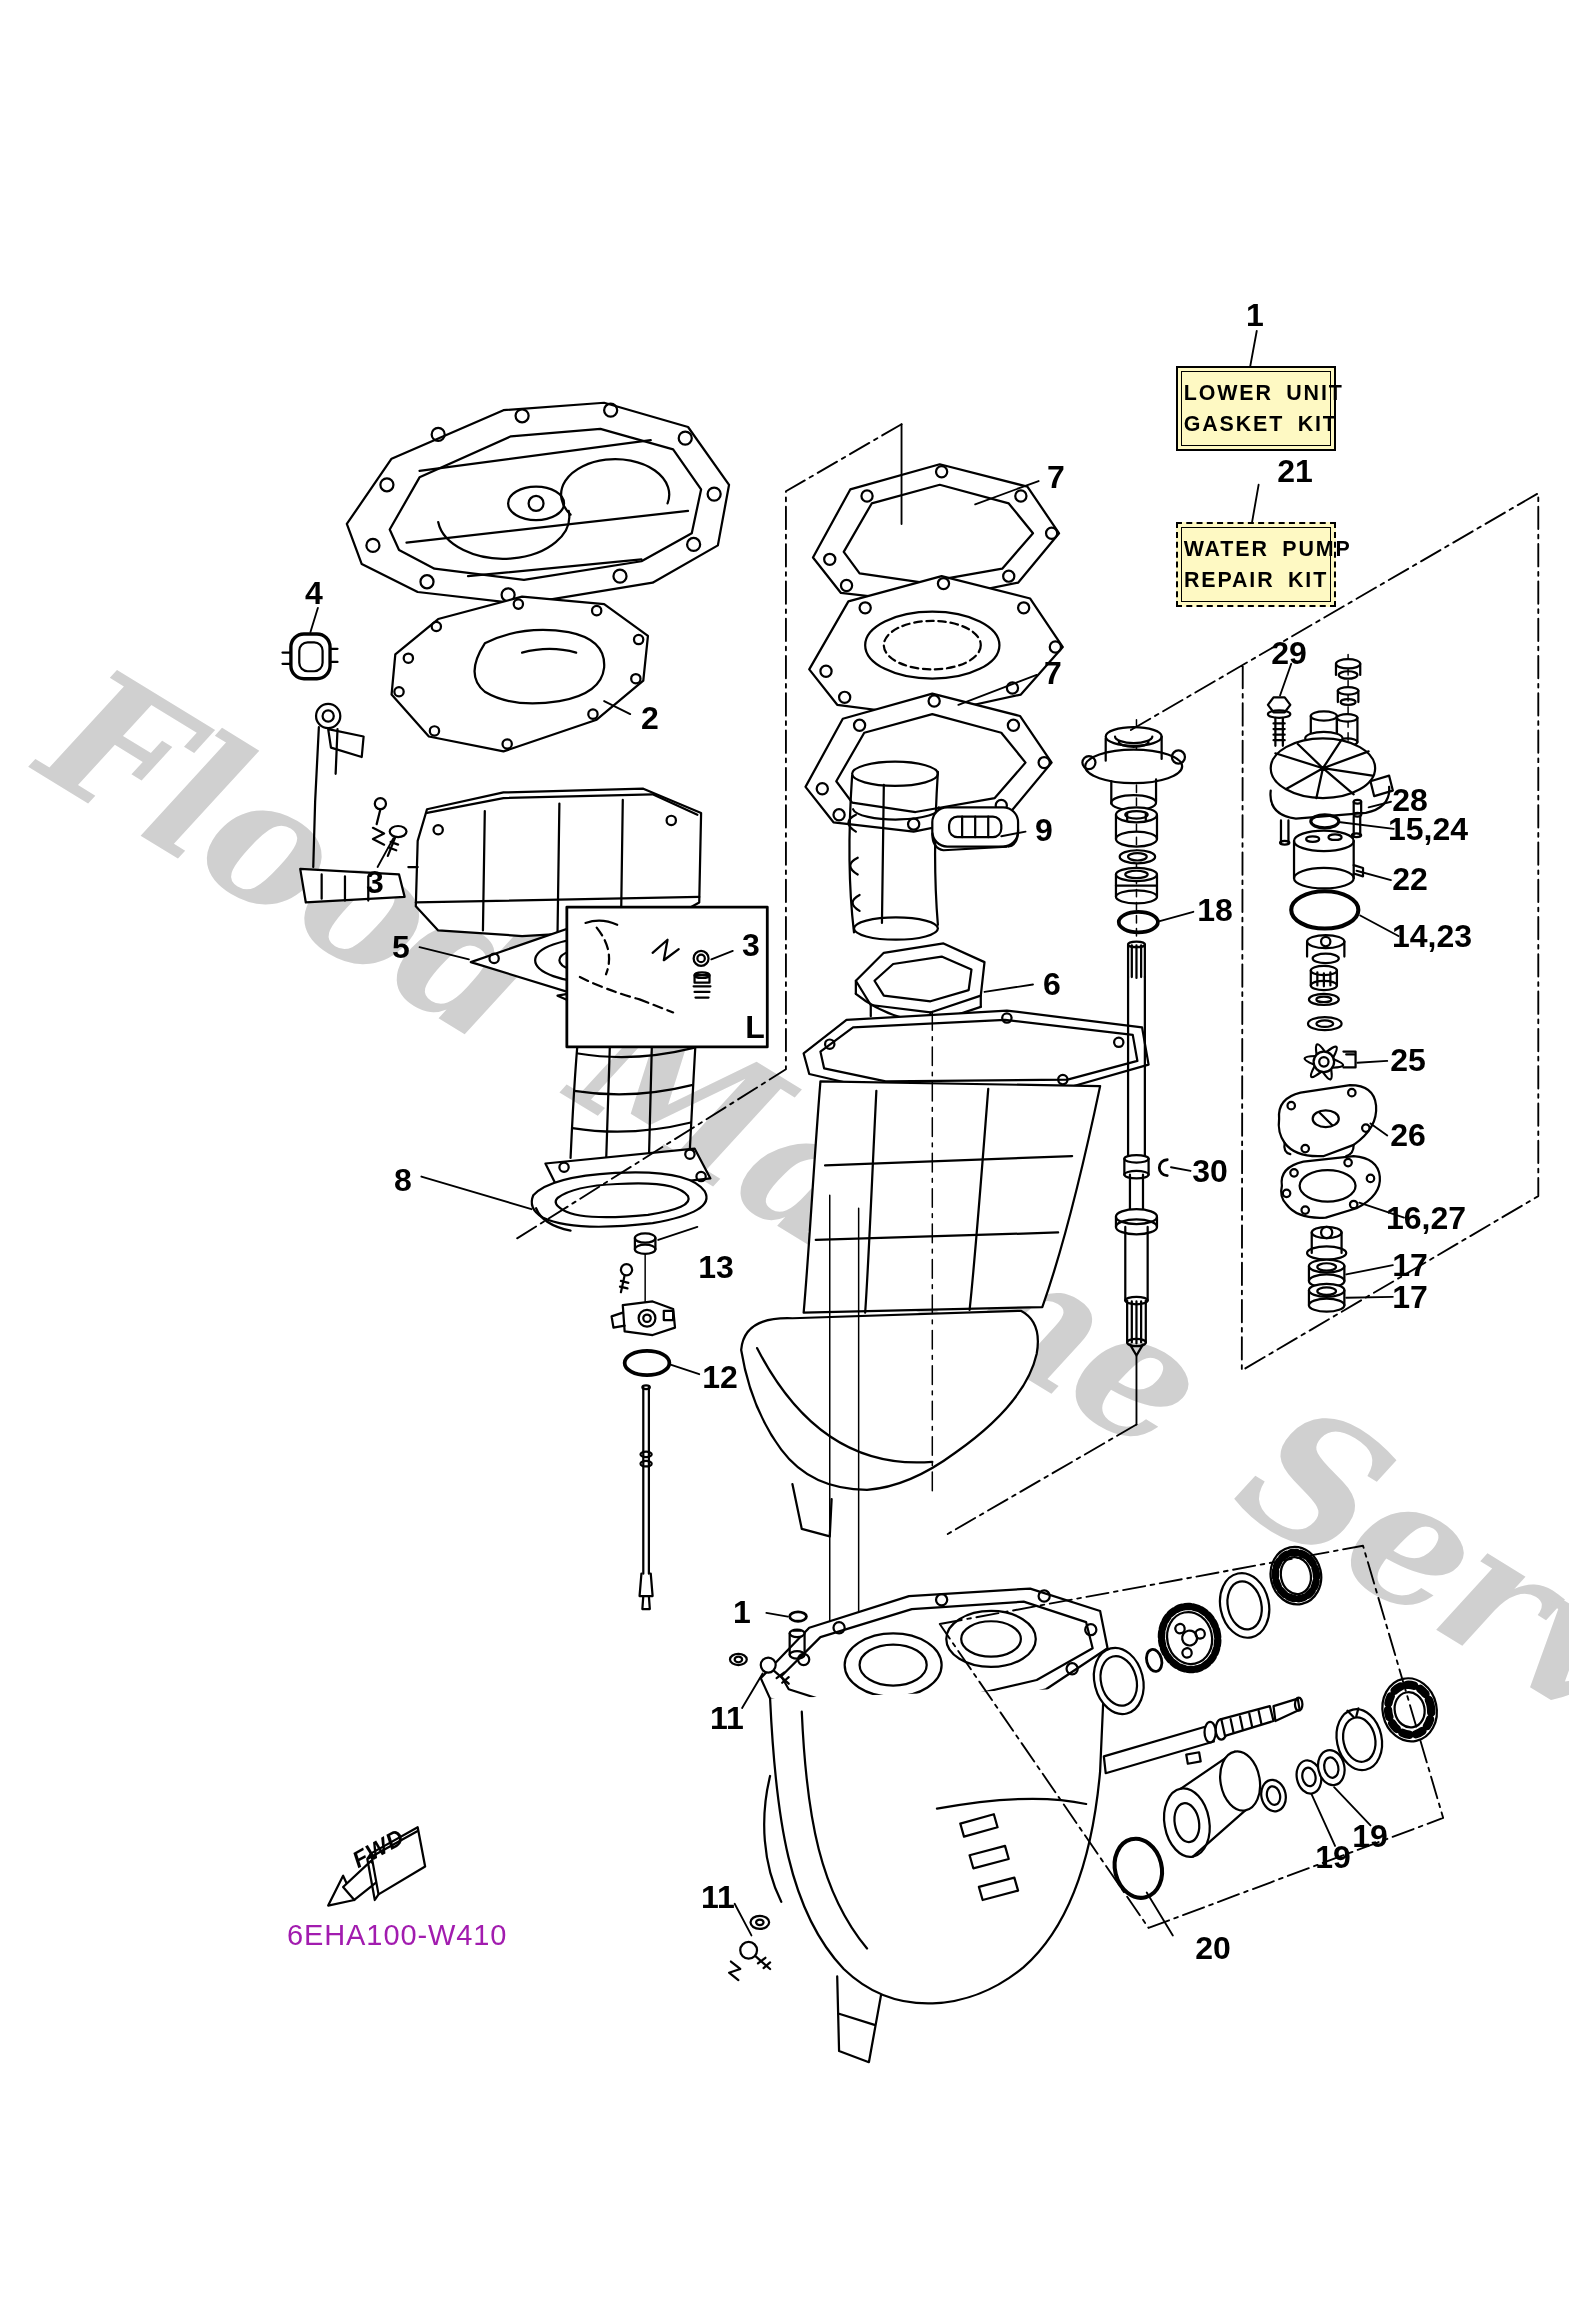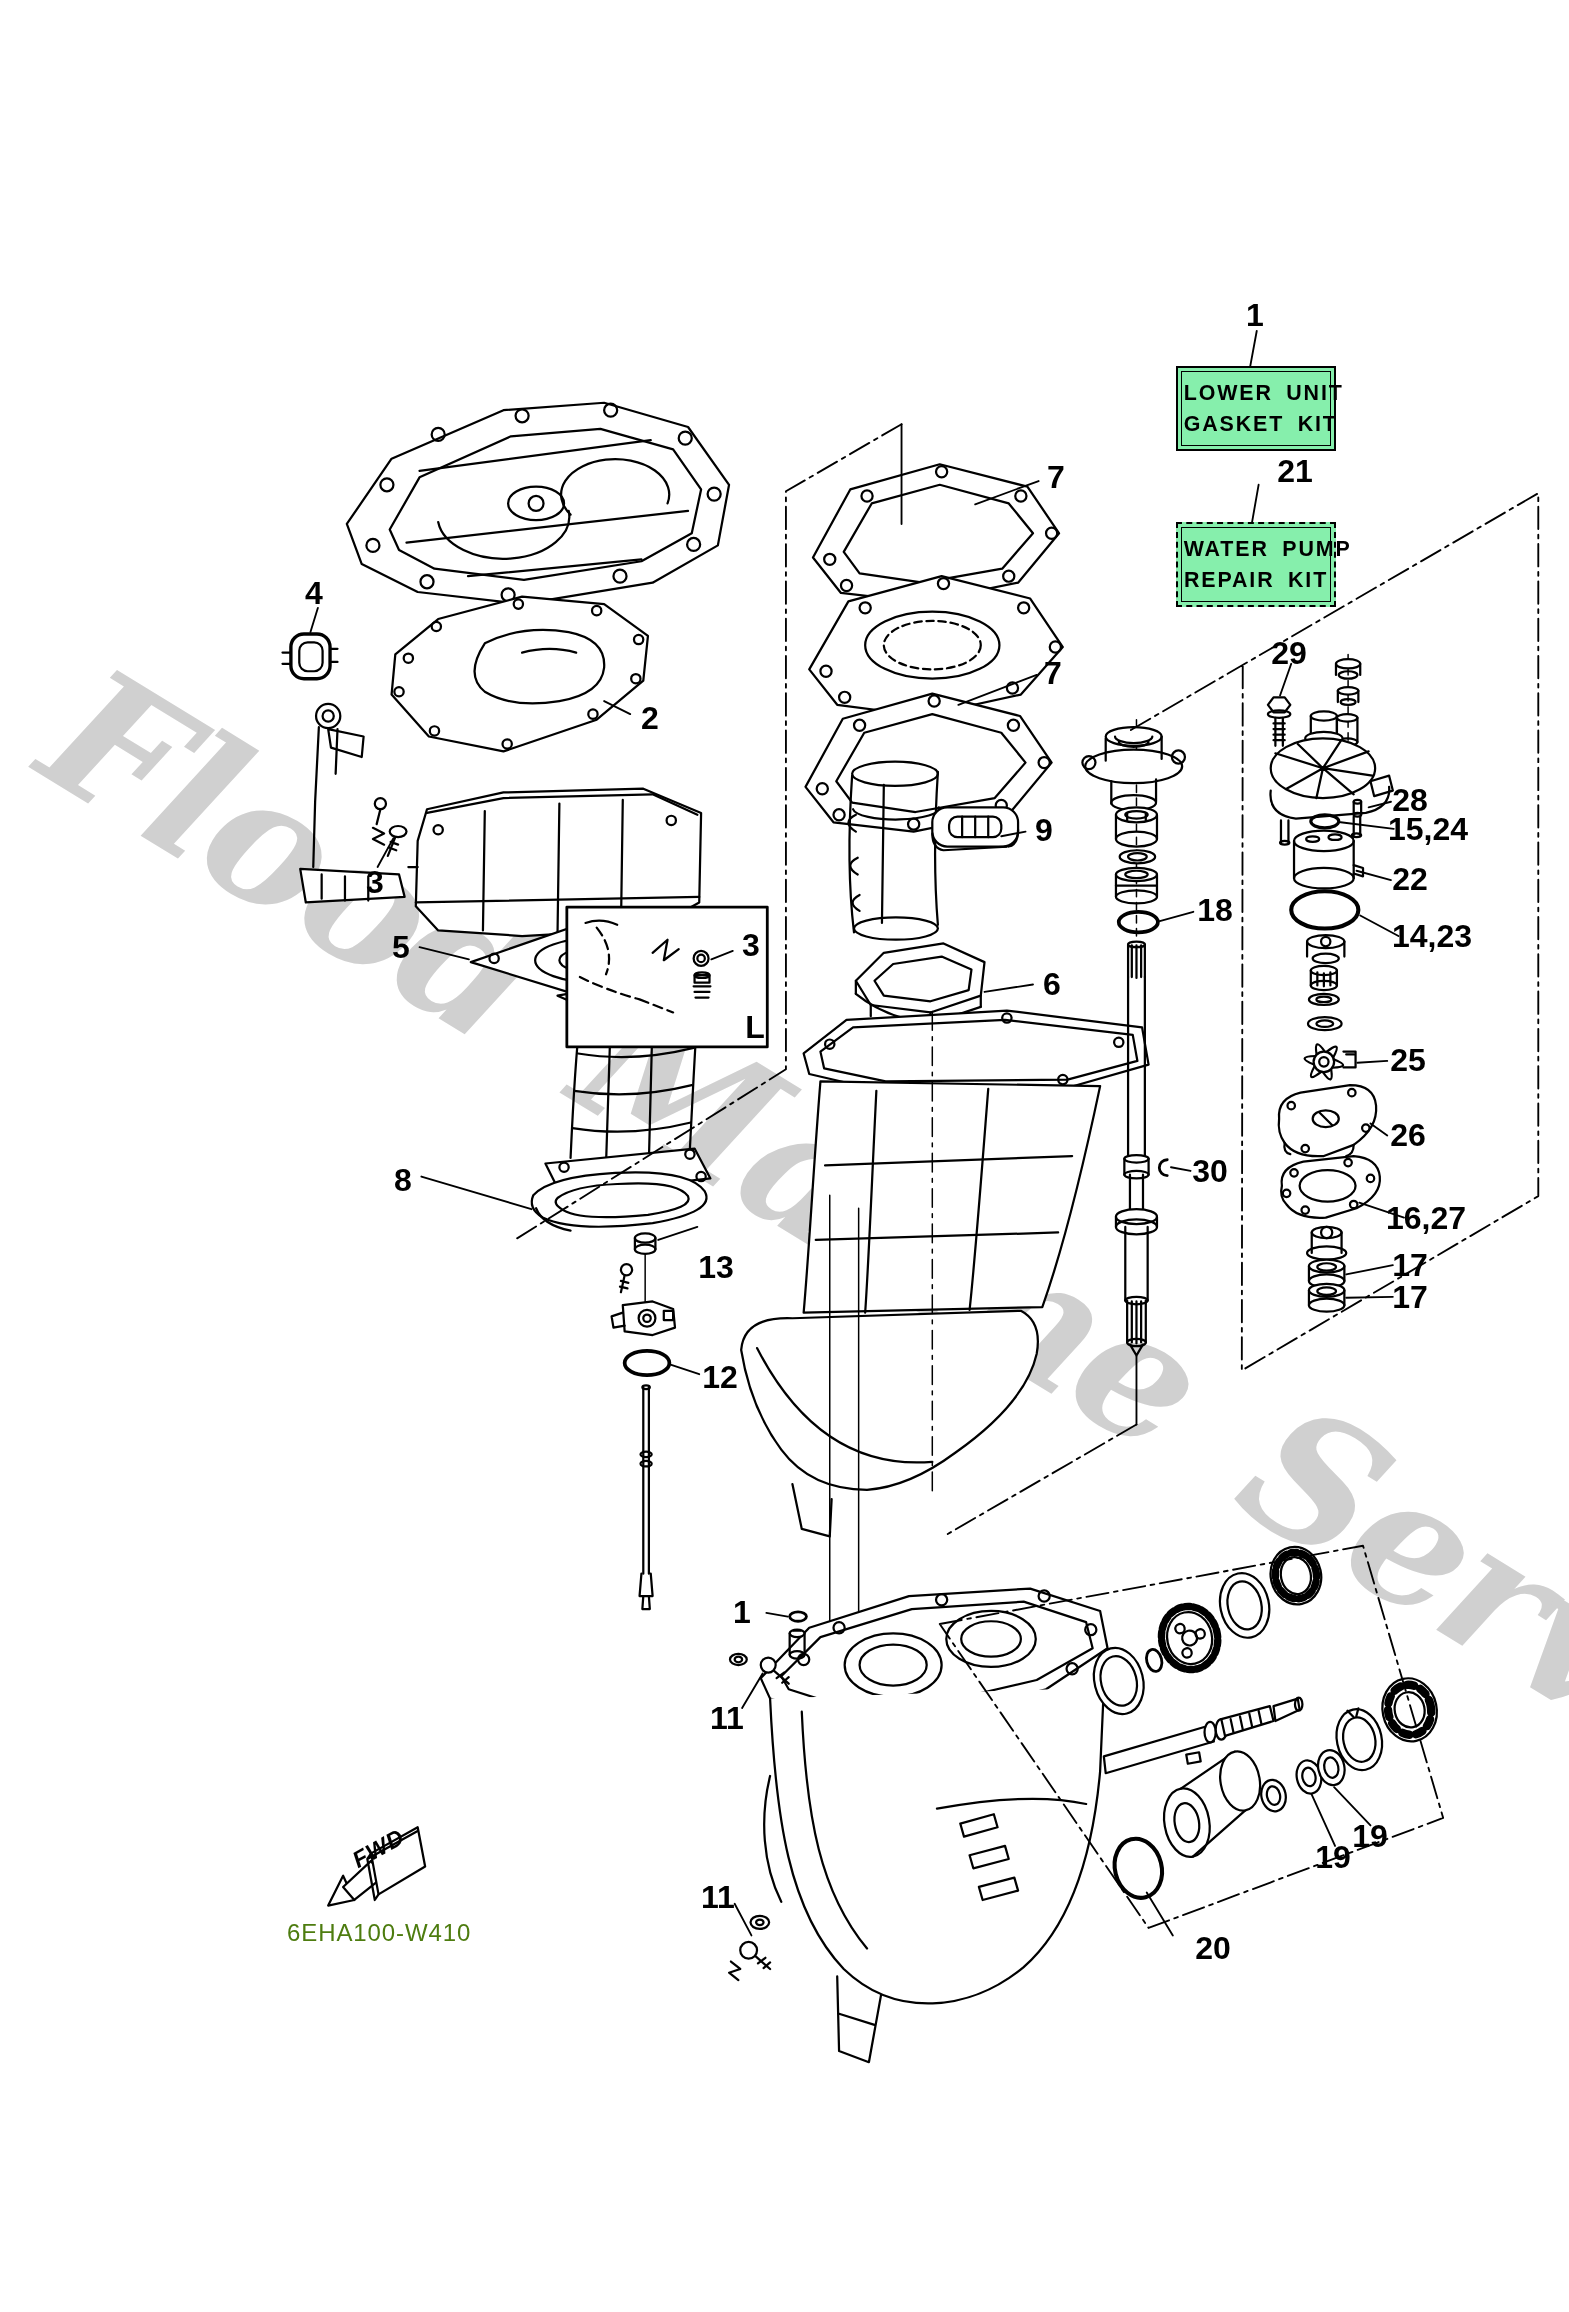--- a/index.html
+++ b/index.html
@@ -6,28 +6,28 @@
   .page{position:relative;width:1570px;height:2313px;background:#fff;overflow:hidden;
         font-family:"Liberation Sans", sans-serif;}
   .watermark{position:absolute;left:110px;top:641px;font-size:177px;line-height:1;
         font-family:"DejaVu Serif", serif;font-style:italic;font-weight:bold;
         color:#d0d0d0;white-space:nowrap;letter-spacing:-3.7px;word-spacing:32px;
         transform:rotate(31.5deg);transform-origin:0 0;z-index:0;}
   svg.art{position:absolute;left:0;top:0;z-index:1;}
   .overlay{position:absolute;left:0;top:0;width:100%;height:100%;z-index:2;pointer-events:none;}
   .callout{position:absolute;transform:translate(-50%,-50%);font-size:32px;font-weight:bold;
         color:#000;white-space:nowrap;}
-  .kitbox{position:absolute;width:156px;border:2.8px solid #000;background:#86efac;}
+  .kitbox{position:absolute;width:156px;border:2.8px solid #000;background:#fef9c3;}
   .kitbox.dashed{border-style:dashed;}
   .kitbox .inner{margin:2.8px;border:1.9px solid #000;padding:6.5px 1.9px 4.7px 1.9px;text-align:center;}
   .kitbox .kline{font-size:21.4px;font-weight:bold;letter-spacing:1.9px;word-spacing:5.6px;
         line-height:31px;white-space:nowrap;}
   #box1{left:1176px;top:366px;}
   #box21{left:1176px;top:522px;}
-  .code{position:absolute;left:287px;top:1919px;font-size:24px;letter-spacing:0.9px;color:#4d7c0f;}
+  .code{position:absolute;left:287px;top:1919px;font-size:29px;letter-spacing:0.9px;color:#a21caf;}
   .fwd{position:absolute;left:351px;top:1835px;font-size:23px;font-weight:bold;font-style:italic;
         transform:rotate(-29deg);color:#000;letter-spacing:0.9px;}
 </style>
 </head>
 <body style="background: rgb(255, 255, 255);">
 
 <div class="page">
 
   <div class="watermark" style="color: rgb(208, 208, 208);">Flood Marine Services</div>
 

